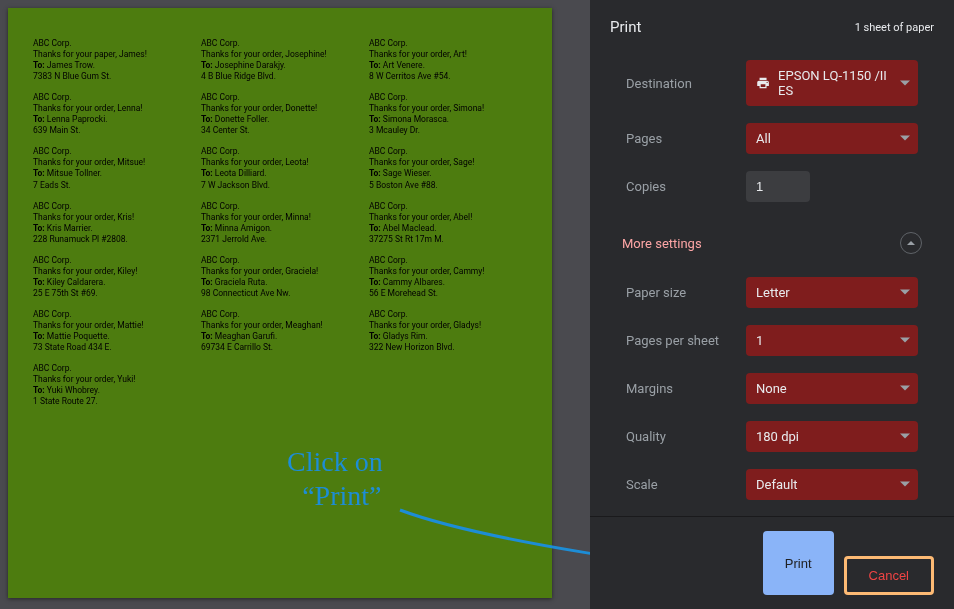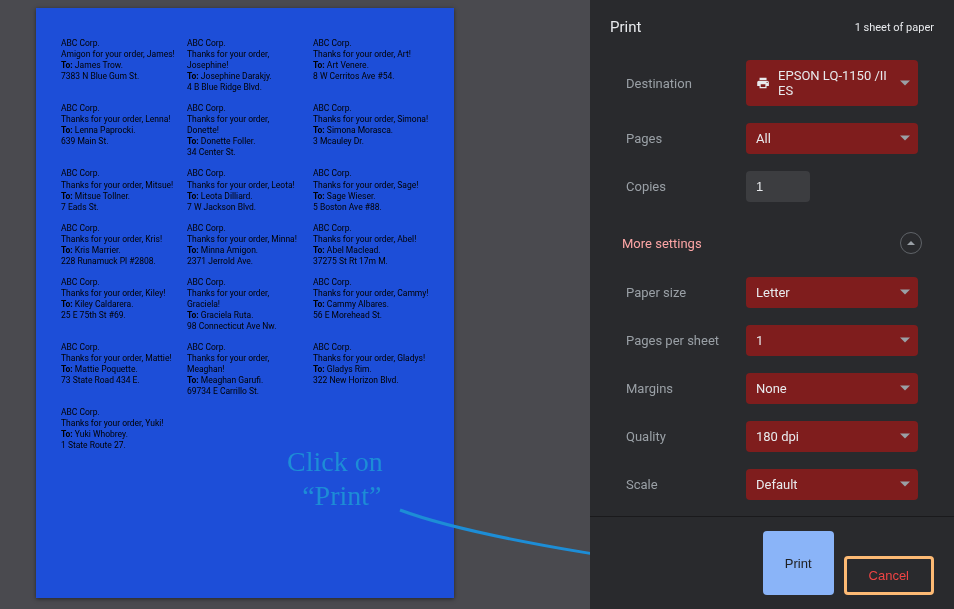--- a/index.html
+++ b/index.html
@@ -1,21 +1,21 @@
 <!DOCTYPE html>
 <html><head>
 <meta charset="utf-8">
 <style>
 * { box-sizing: border-box; margin: 0; padding: 0; }
 body { font-family: -apple-system, BlinkMacSystemFont, "Segoe UI", Roboto, Arial, sans-serif; background: #4a4a4f; width: 954px; height: 609px; overflow: hidden; position: relative; }
 .app { display: flex; width: 954px; height: 609px; }
 
 
 .preview-pane { flex: 0 0 590px; background: #4a4a4f; padding: 8px; position: relative; }
-.page { background: #1d4ed8; width: 418px; height: 590px; margin-left: 28px; padding: 30px 25px; box-shadow: 0 1px 4px rgba(0,0,0,.5); position: relative; }
+.page { background: #4d7c0f; width: 544px; height: 590px; padding: 30px 25px; box-shadow: 0 1px 4px rgba(0,0,0,.5); position: relative; }
 .labels { display: grid; grid-template-columns: repeat(3, 1fr); column-gap: 10px; row-gap: 10px; font-size: 8.5px; color: #000; }
 .label-cell { line-height: 1.3; }
 .label-cell .to-line .to { font-weight: bold; }
 
 
 .annotation-text { position: absolute; left: 260px; top: 445px; font-family: "Comic Sans MS", cursive; color: #1d8dd6; font-size: 28px; line-height: 1.2; white-space: pre; text-align: center; margin-left: 27px; }
 .arrow-svg { position: absolute; left: 360px; top: 470px; pointer-events: none; }
 
 
 .panel { flex: 1; background: #292a2d; color: #e8eaed; font-size: 13px; display: flex; flex-direction: column; position: relative; }
@@ -44,21 +44,21 @@
 </head>
 <body>
 
 <div class="app">
 
   <div class="preview-pane">
     <div class="page">
       <div class="labels" id="labels-grid">
           <div class="label-cell">
             <div>ABC Corp.</div>
-            <div>Amigon for your order, James!</div>
+            <div>Thanks for your paper, James!</div>
             <div class="to-line"><span class="to">To: </span><span>James Trow.</span></div>
             <div>7383 N Blue Gum St.</div>
           </div>
           <div class="label-cell">
             <div>ABC Corp.</div>
             <div>Thanks for your order, Josephine!</div>
             <div class="to-line"><span class="to">To: </span><span>Josephine Darakjy.</span></div>
             <div>4 B Blue Ridge Blvd.</div>
           </div>
           <div class="label-cell">

